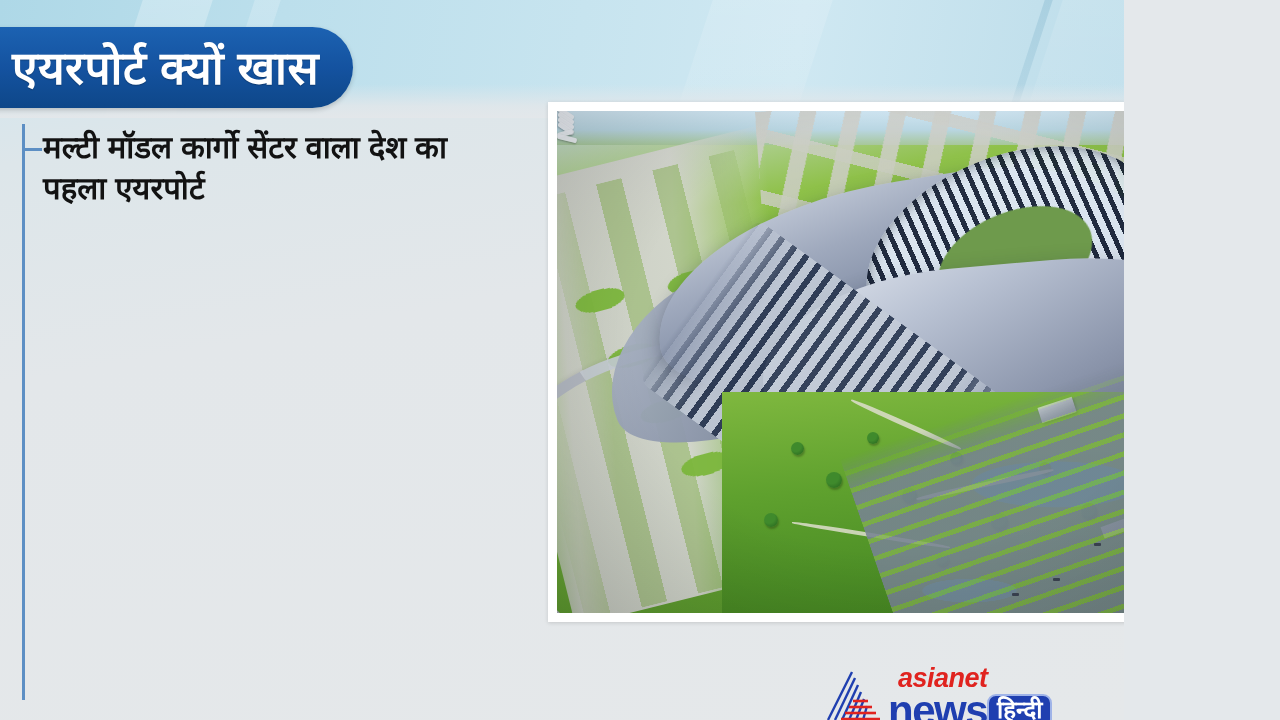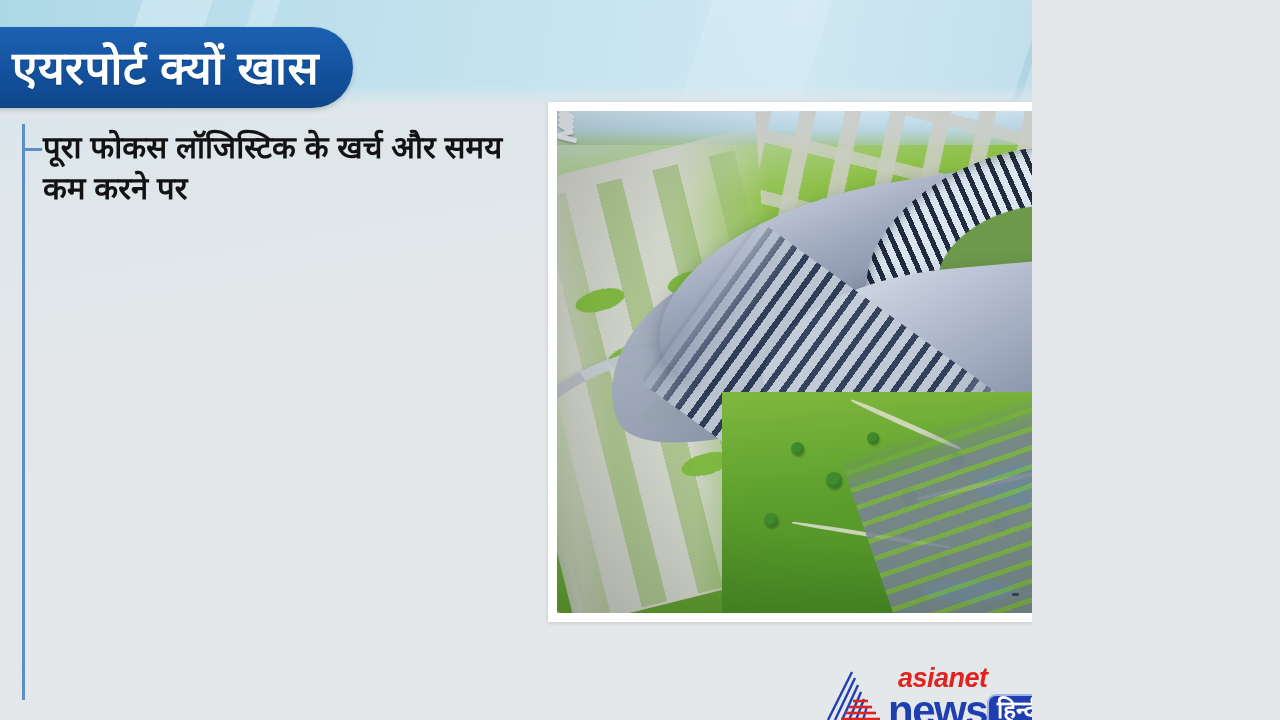--- a/index.html
+++ b/index.html
@@ -10,21 +10,21 @@
   body {
     width: 1280px;
     height: 720px;
     overflow: hidden;
     font-family: "Liberation Sans", "DejaVu Sans", sans-serif;
     background: #e4e8eb;
   }
 
   #stage {
     position: relative;
-    width: 1032px;
+    width: 1124px;
     height: 720px;
     overflow: hidden;
     background: linear-gradient(170deg, #cfe6f0 0%, #dde6ea 18%, #e3e7ea 42%, #e5e8ea 100%);
   }
 
   
   .sky-band {
     position: absolute;
     left: 0; top: 0;
     width: 1280px; height: 118px;
@@ -384,21 +384,21 @@
 
   <div class="headline">
     <div class="headline-text">एयरपोर्ट क्यों खास</div>
   </div>
 
   <div class="bullets">
     <div class="spine"></div>
     <div class="bullet-list">
       <div class="bullet">
         <span class="tick"></span>
-        <div class="bullet-text">पूरा फोकस लॉजिस्टिक के खर्च और समय कम करने पर</div>
+        <div class="bullet-text">मल्टी मॉडल कार्गो सेंटर वाला देश का पहला एयरपोर्ट</div>
       </div>
     </div>
   </div>
 
   <div class="photo-frame">
     <div class="photo">
       <div class="ph-layer ph-fields"></div>
       <div class="ph-layer ph-skyline"></div>
       <div class="ph-layer ph-apron"></div>
       <div class="ph-layer ph-runway"></div>

